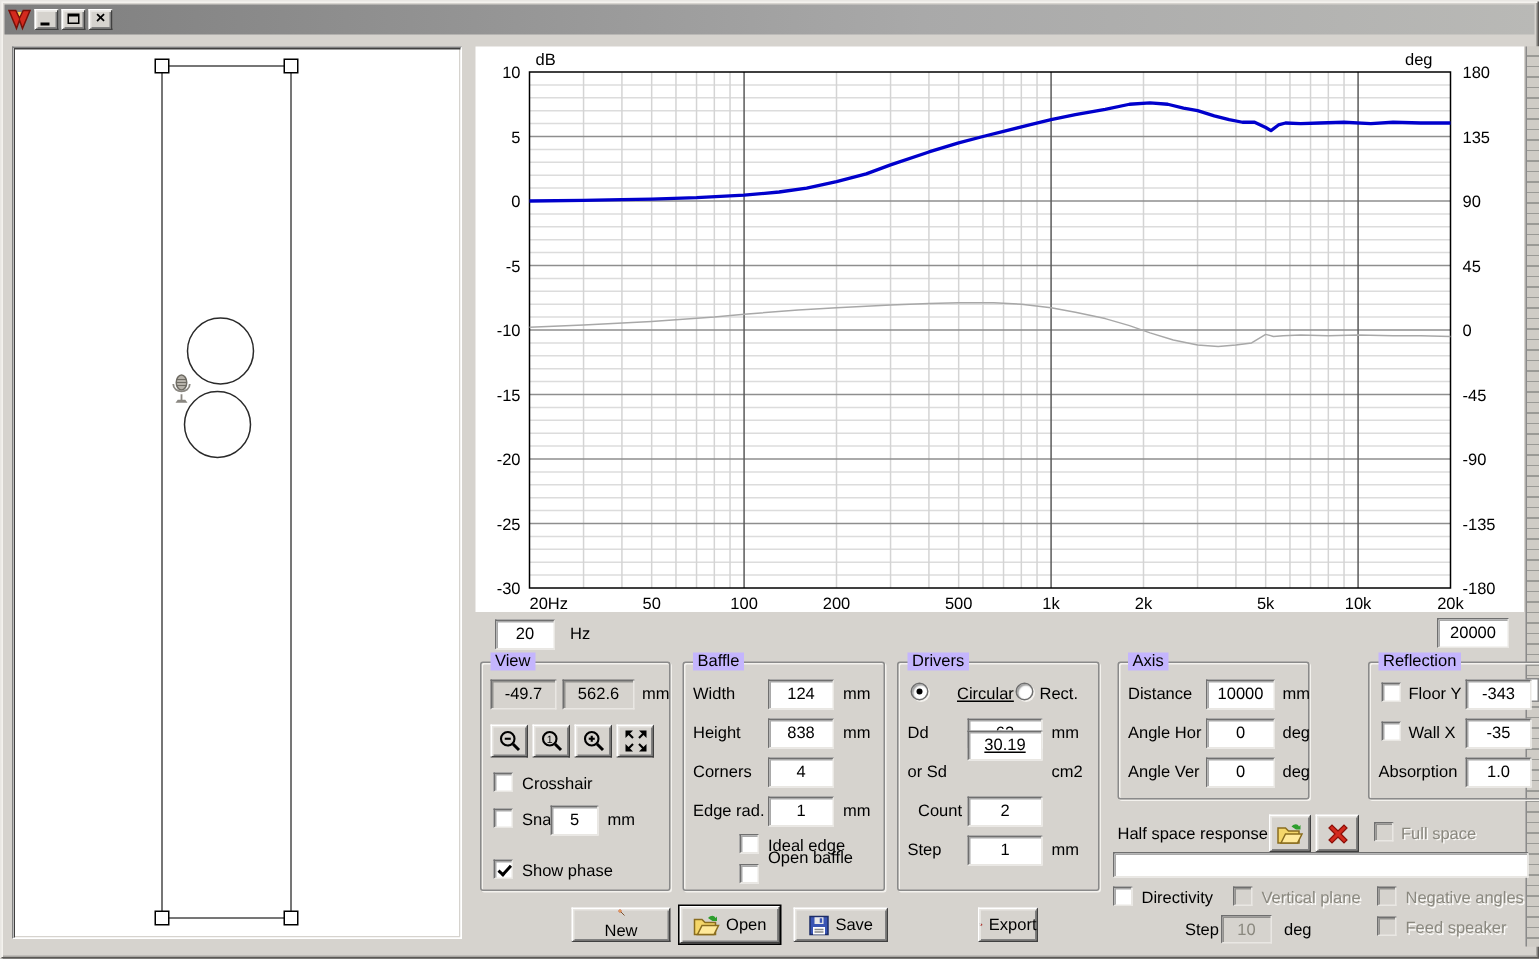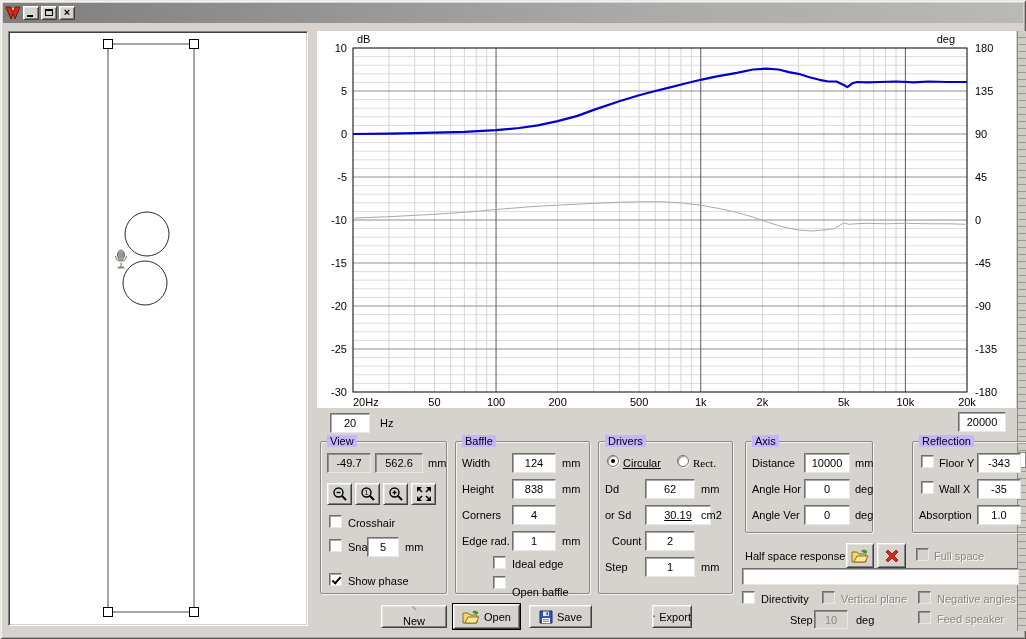--- a/index.html
+++ b/index.html
@@ -270,34 +270,34 @@
     <input class="field" style="left: 56px; top: 37px; width: 44px;" value="838">
     <span class="lbl" style="left:106px;top:41px;">mm</span>
     <span class="lbl" style="left:6px;top:67px;">Corners</span>
     <input class="field" style="left: 56px; top: 63px; width: 44px;" value="4">
     <span class="lbl" style="left:6px;top:93px;">Edge rad.</span>
     <input class="field" style="left: 56px; top: 89px; width: 44px;" value="1">
     <span class="lbl" style="left:106px;top:93px;">mm</span>
     <span class="cb" style="left:37px;top:114px;"></span>
     <span class="lbl" style="left:56px;top:116px;">Ideal edge</span>
     <span class="cb" style="left:37px;top:134px;"></span>
-    <span class="lbl" style="left:56px;top:144px;text-align:center;">Open baffle</span>
+    <span class="lbl" style="left:56px;top:124px;text-align:center;">Open baffle</span>
   </div>
 
   <div class="gb" style="left:598px;top:441px;width:135px;height:153px;">
     <span class="cap">Drivers</span>
     <span class="radio on" style="left:8px;top:13px;"></span>
-    <span class="lbl" style="left:24px;top:15px;text-decoration:underline;">Circular</span>
+    <span class="lbl" style="left:39px;top:15px;text-decoration:underline;">Circular</span>
     <span class="radio" style="left:78px;top:13px;"></span>
-    <span class="lbl" style="left:94px;top:15px;font-family:Liberation Serif, serif;">Rect.</span>
+    <span class="lbl" style="left:94px;top:15px;">Rect.</span>
     <span class="lbl" style="left:6px;top:41px;">Dd</span>
     <input class="field" style="left: 46px; top: 37px; width: 50px;" value="62">
     <span class="lbl" style="left:102px;top:41px;">mm</span>
     <span class="lbl" style="left:6px;top:67px;">or Sd</span>
-    <input class="field" style="left: 46px; top: 63px; width: 66px; text-decoration: underline;" value="30.19">
+    <input class="field" style="left: 46px; top: 45px; width: 50px; text-decoration: underline;" value="30.19">
     <span class="lbl" style="left:102px;top:67px;">cm2</span>
     <span class="lbl" style="left:13px;top:93px;text-align:center;">Count</span>
     <input class="field" style="left: 46px; top: 89px; width: 50px;" value="2">
     <span class="lbl" style="left:6px;top:119px;">Step</span>
     <input class="field" style="left: 46px; top: 115px; width: 50px;" value="1">
     <span class="lbl" style="left:102px;top:119px;">mm</span>
   </div>
 
   <div class="gb" style="left:745px;top:441px;width:128px;height:92px;">
     <span class="cap">Axis</span>

